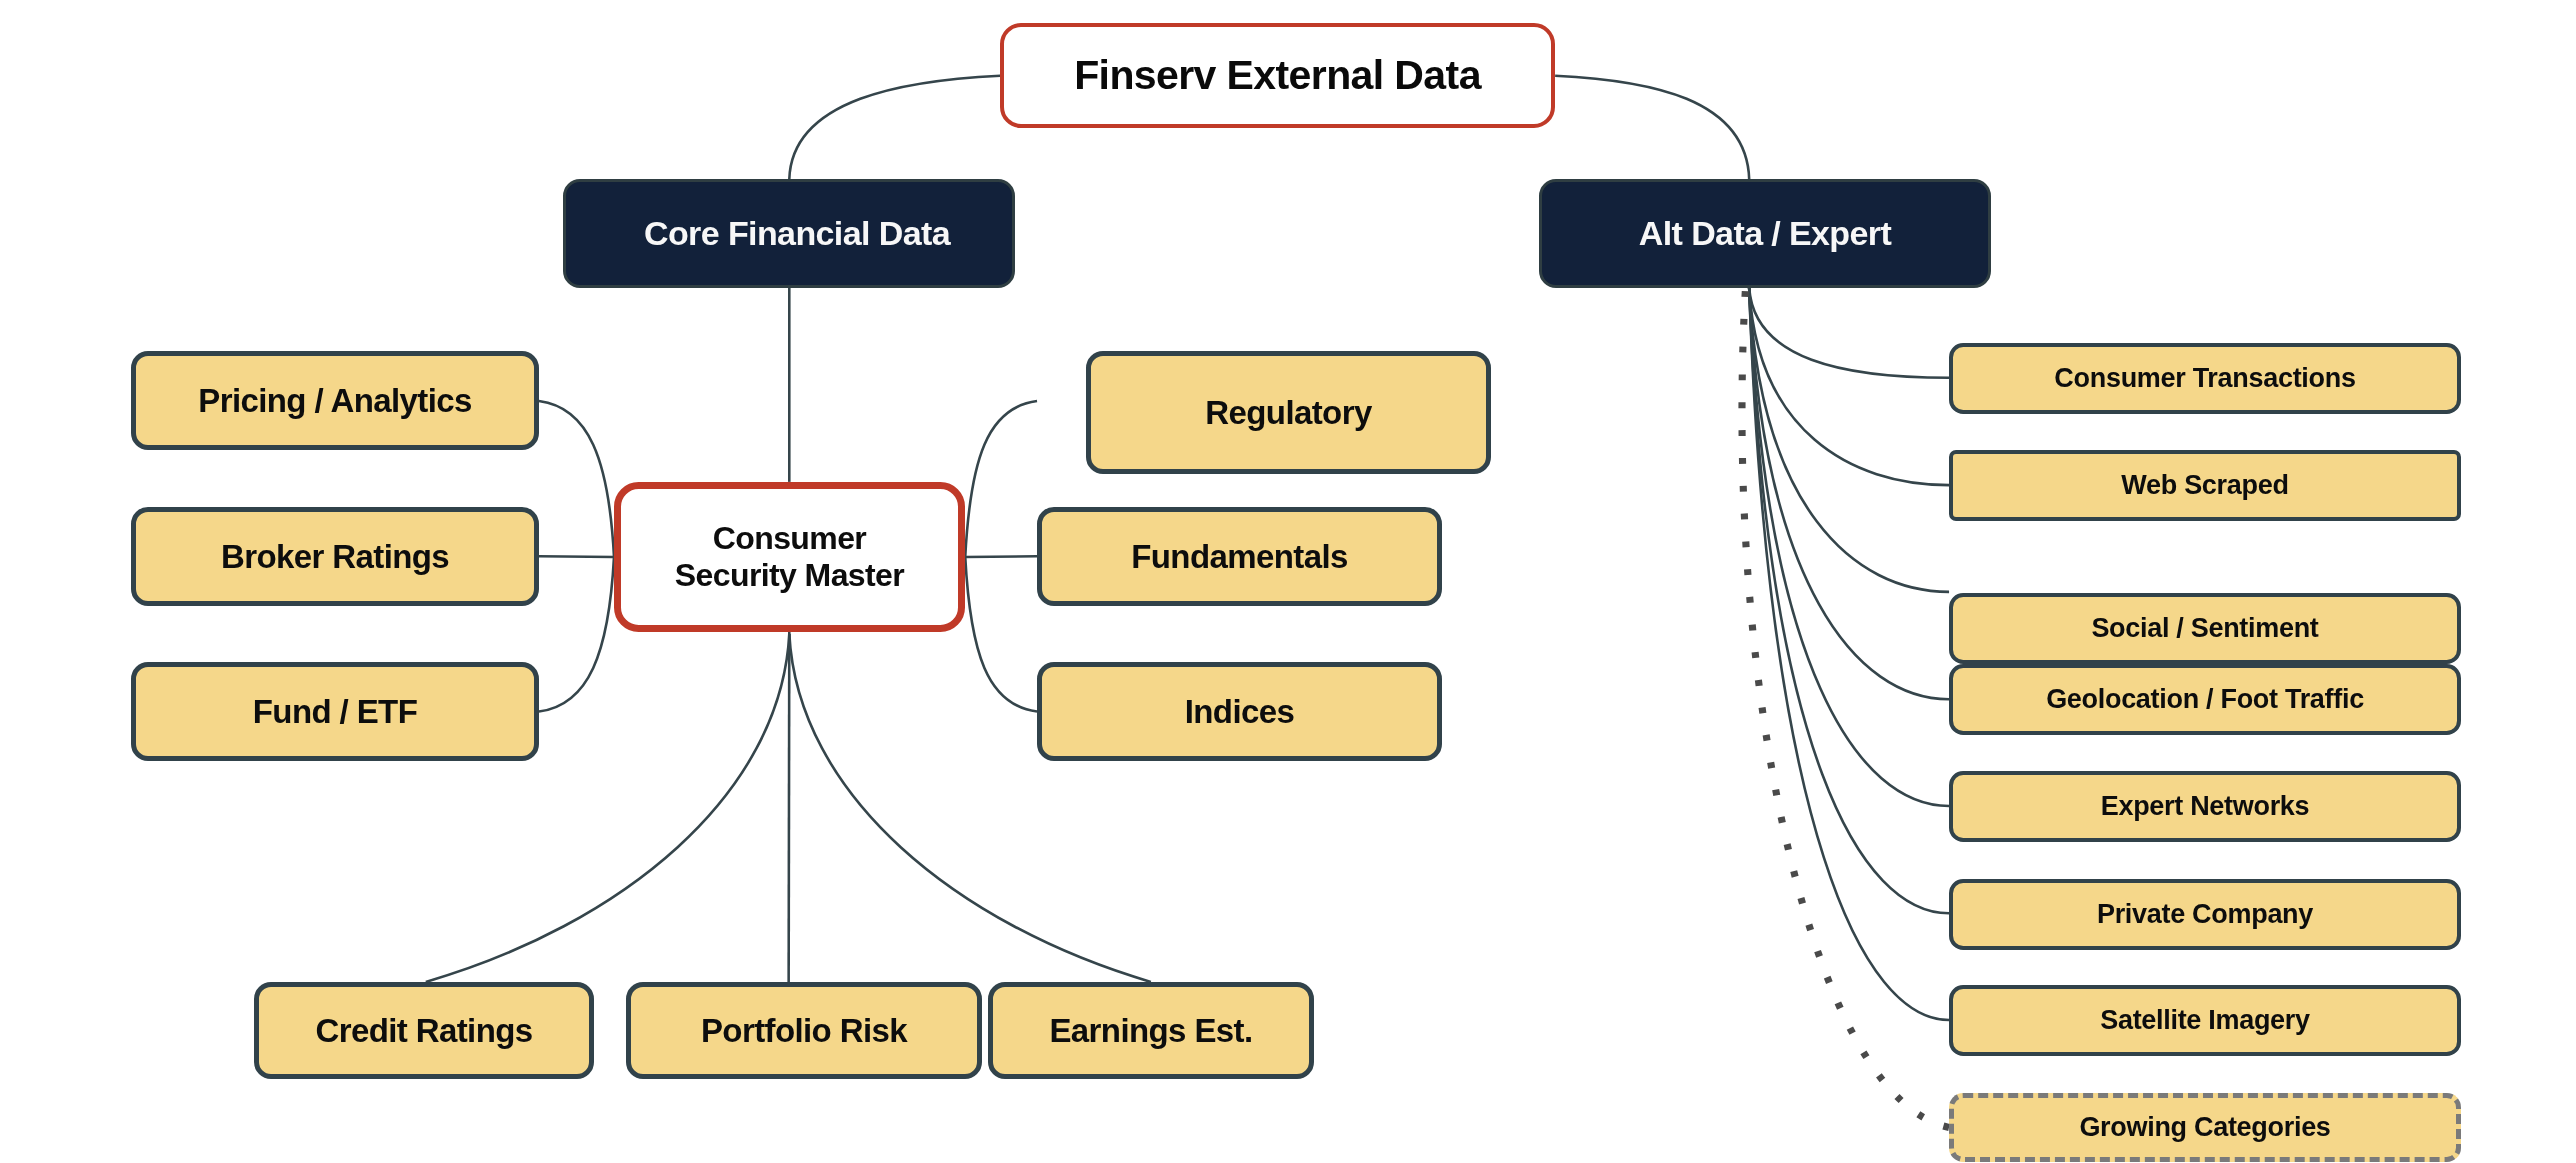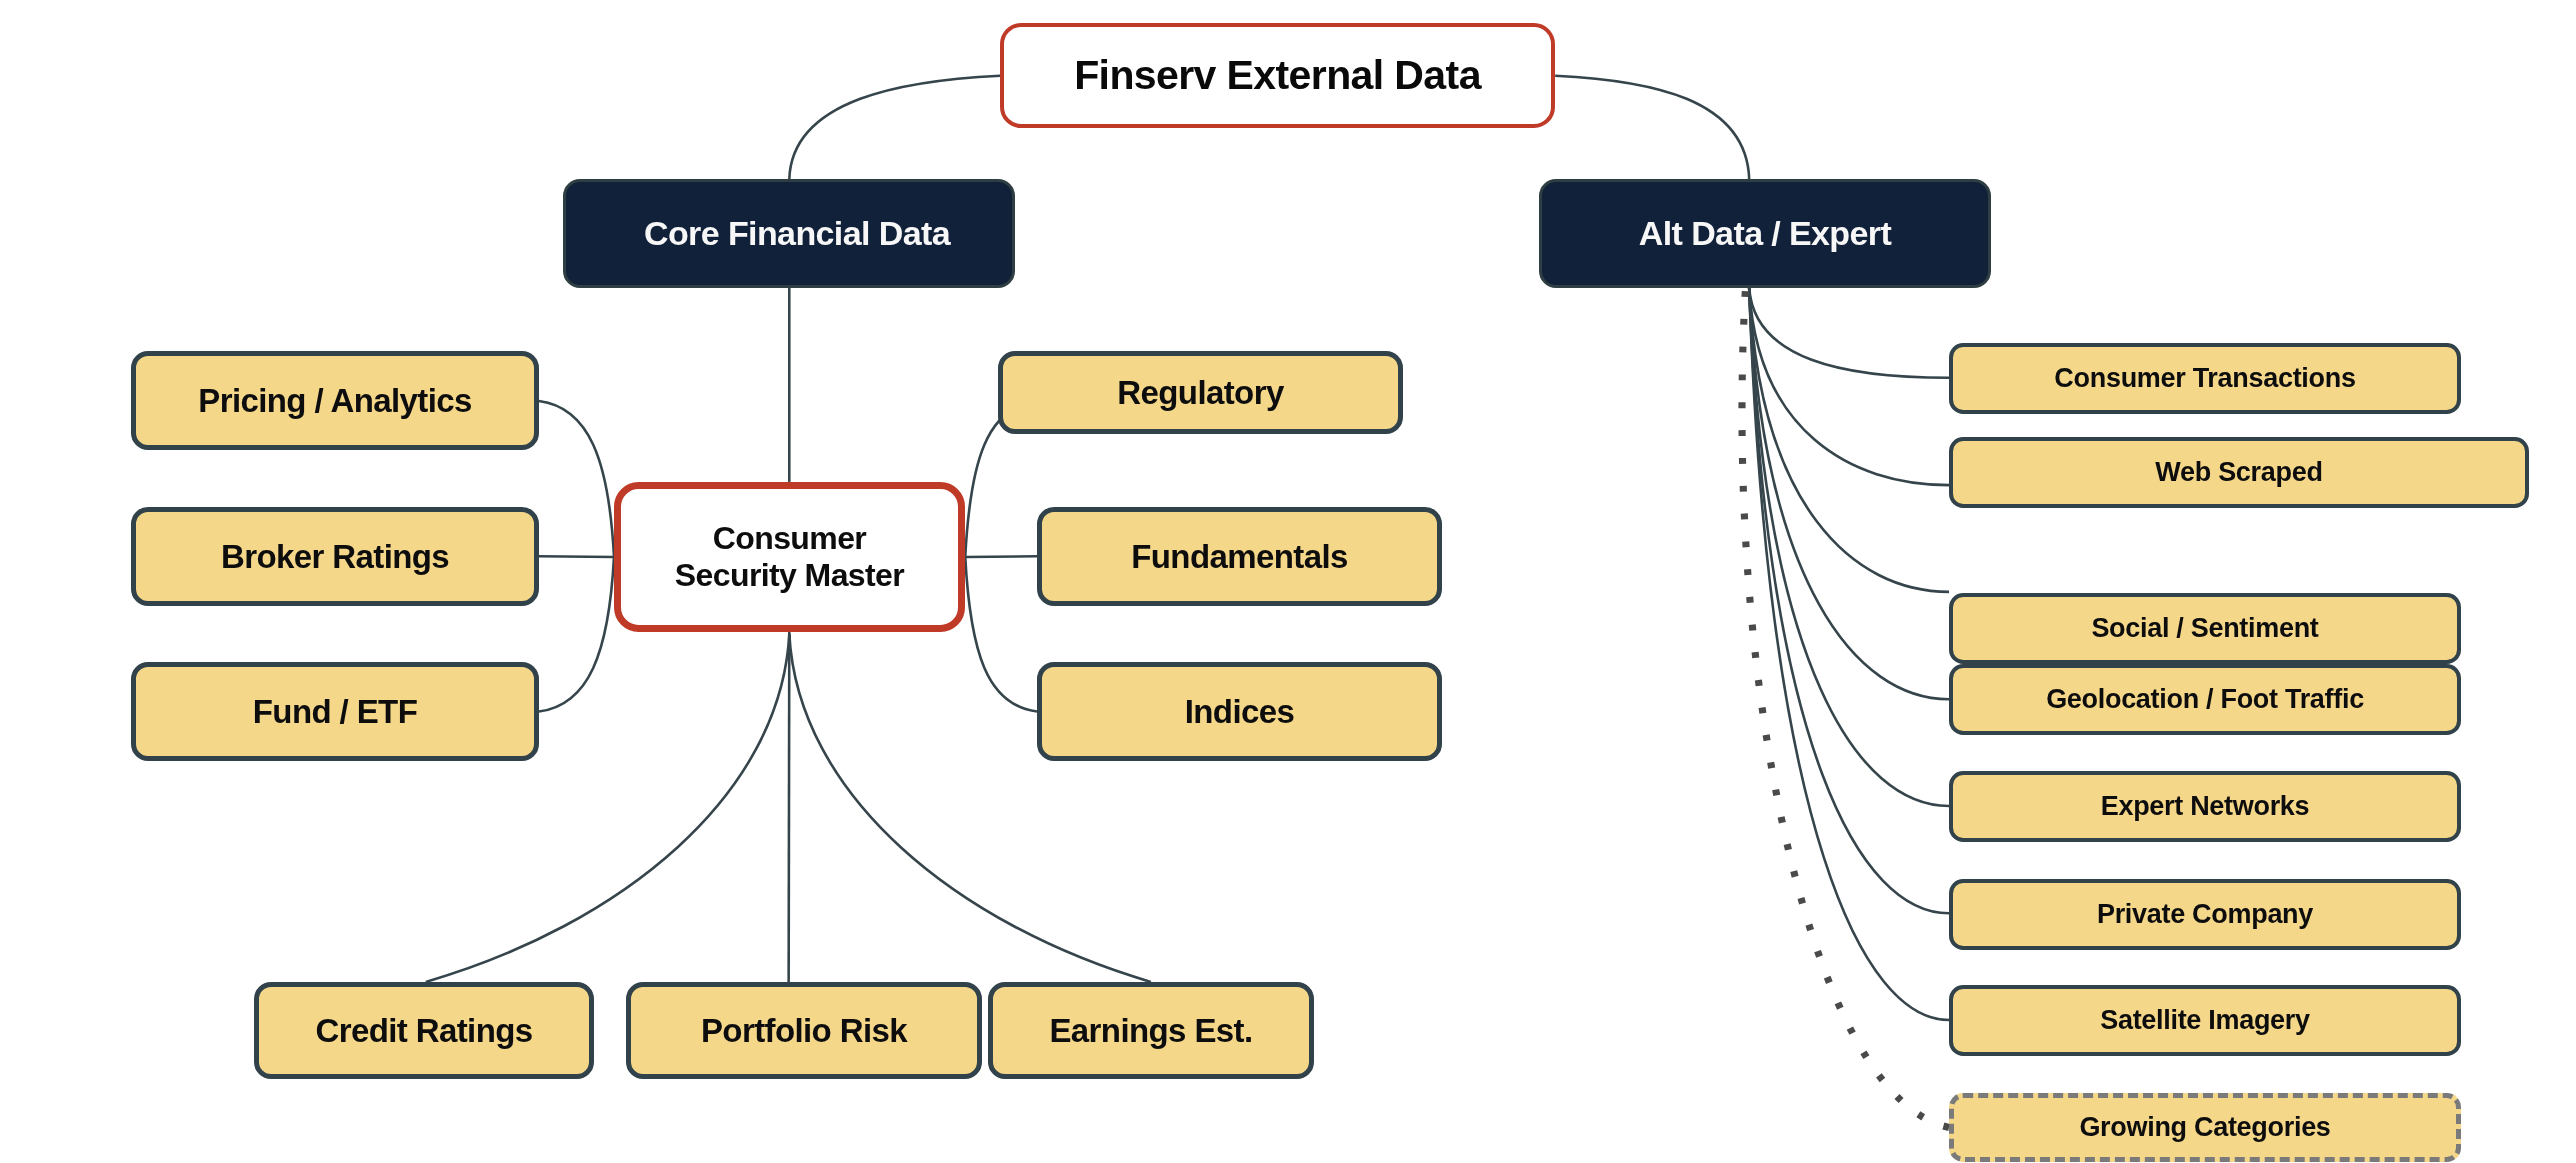--- a/index.html
+++ b/index.html
@@ -126,21 +126,21 @@
   <div class="node node-leaf" style="left:131px; top:351px; width:408px; height:99px;">
     <span>Pricing / Analytics</span>
   </div>
   <div class="node node-leaf" style="left:131px; top:507px; width:408px; height:99px;">
     <span>Broker Ratings</span>
   </div>
   <div class="node node-leaf" style="left:131px; top:662px; width:408px; height:99px;">
     <span>Fund / ETF</span>
   </div>
 
-  <div class="node node-leaf" style="left:998px; top:351px; width:405px; height:83px;">
+  <div class="node node-leaf" style="left:1086px; top:351px; width:405px; height:123px;">
     <span>Regulatory</span>
   </div>
   <div class="node node-leaf" style="left:1037px; top:507px; width:405px; height:99px;">
     <span>Fundamentals</span>
   </div>
   <div class="node node-leaf" style="left:1037px; top:662px; width:405px; height:99px;">
     <span>Indices</span>
   </div>
 
   <div class="node node-leaf" style="left:254px; top:982px; width:340px; height:97px;">
@@ -149,21 +149,21 @@
   <div class="node node-leaf" style="left:626px; top:982px; width:356px; height:97px;">
     <span>Portfolio Risk</span>
   </div>
   <div class="node node-leaf" style="left:988px; top:982px; width:326px; height:97px;">
     <span>Earnings Est.</span>
   </div>
 
   <div class="node node-leaf-sm" style="left:1949px; top:343px; width:512px; height:71px;">
     <span>Consumer Transactions</span>
   </div>
-  <div class="node node-leaf-sm" style="left:1949px; top:437px; width:580px; height:71px;">
+  <div class="node node-leaf-sm" style="left:1949px; top:450px; width:512px; height:71px;border-radius:7px;">
     <span>Web Scraped</span>
   </div>
   <div class="node node-leaf-sm" style="left:1949px; top:557px; width:512px; height:71px;margin-top:36px;">
     <span>Social / Sentiment</span>
   </div>
   <div class="node node-leaf-sm" style="left:1949px; top:664px; width:512px; height:71px;">
     <span>Geolocation / Foot Traffic</span>
   </div>
   <div class="node node-leaf-sm" style="left:1949px; top:771px; width:512px; height:71px;">
     <span>Expert Networks</span>

